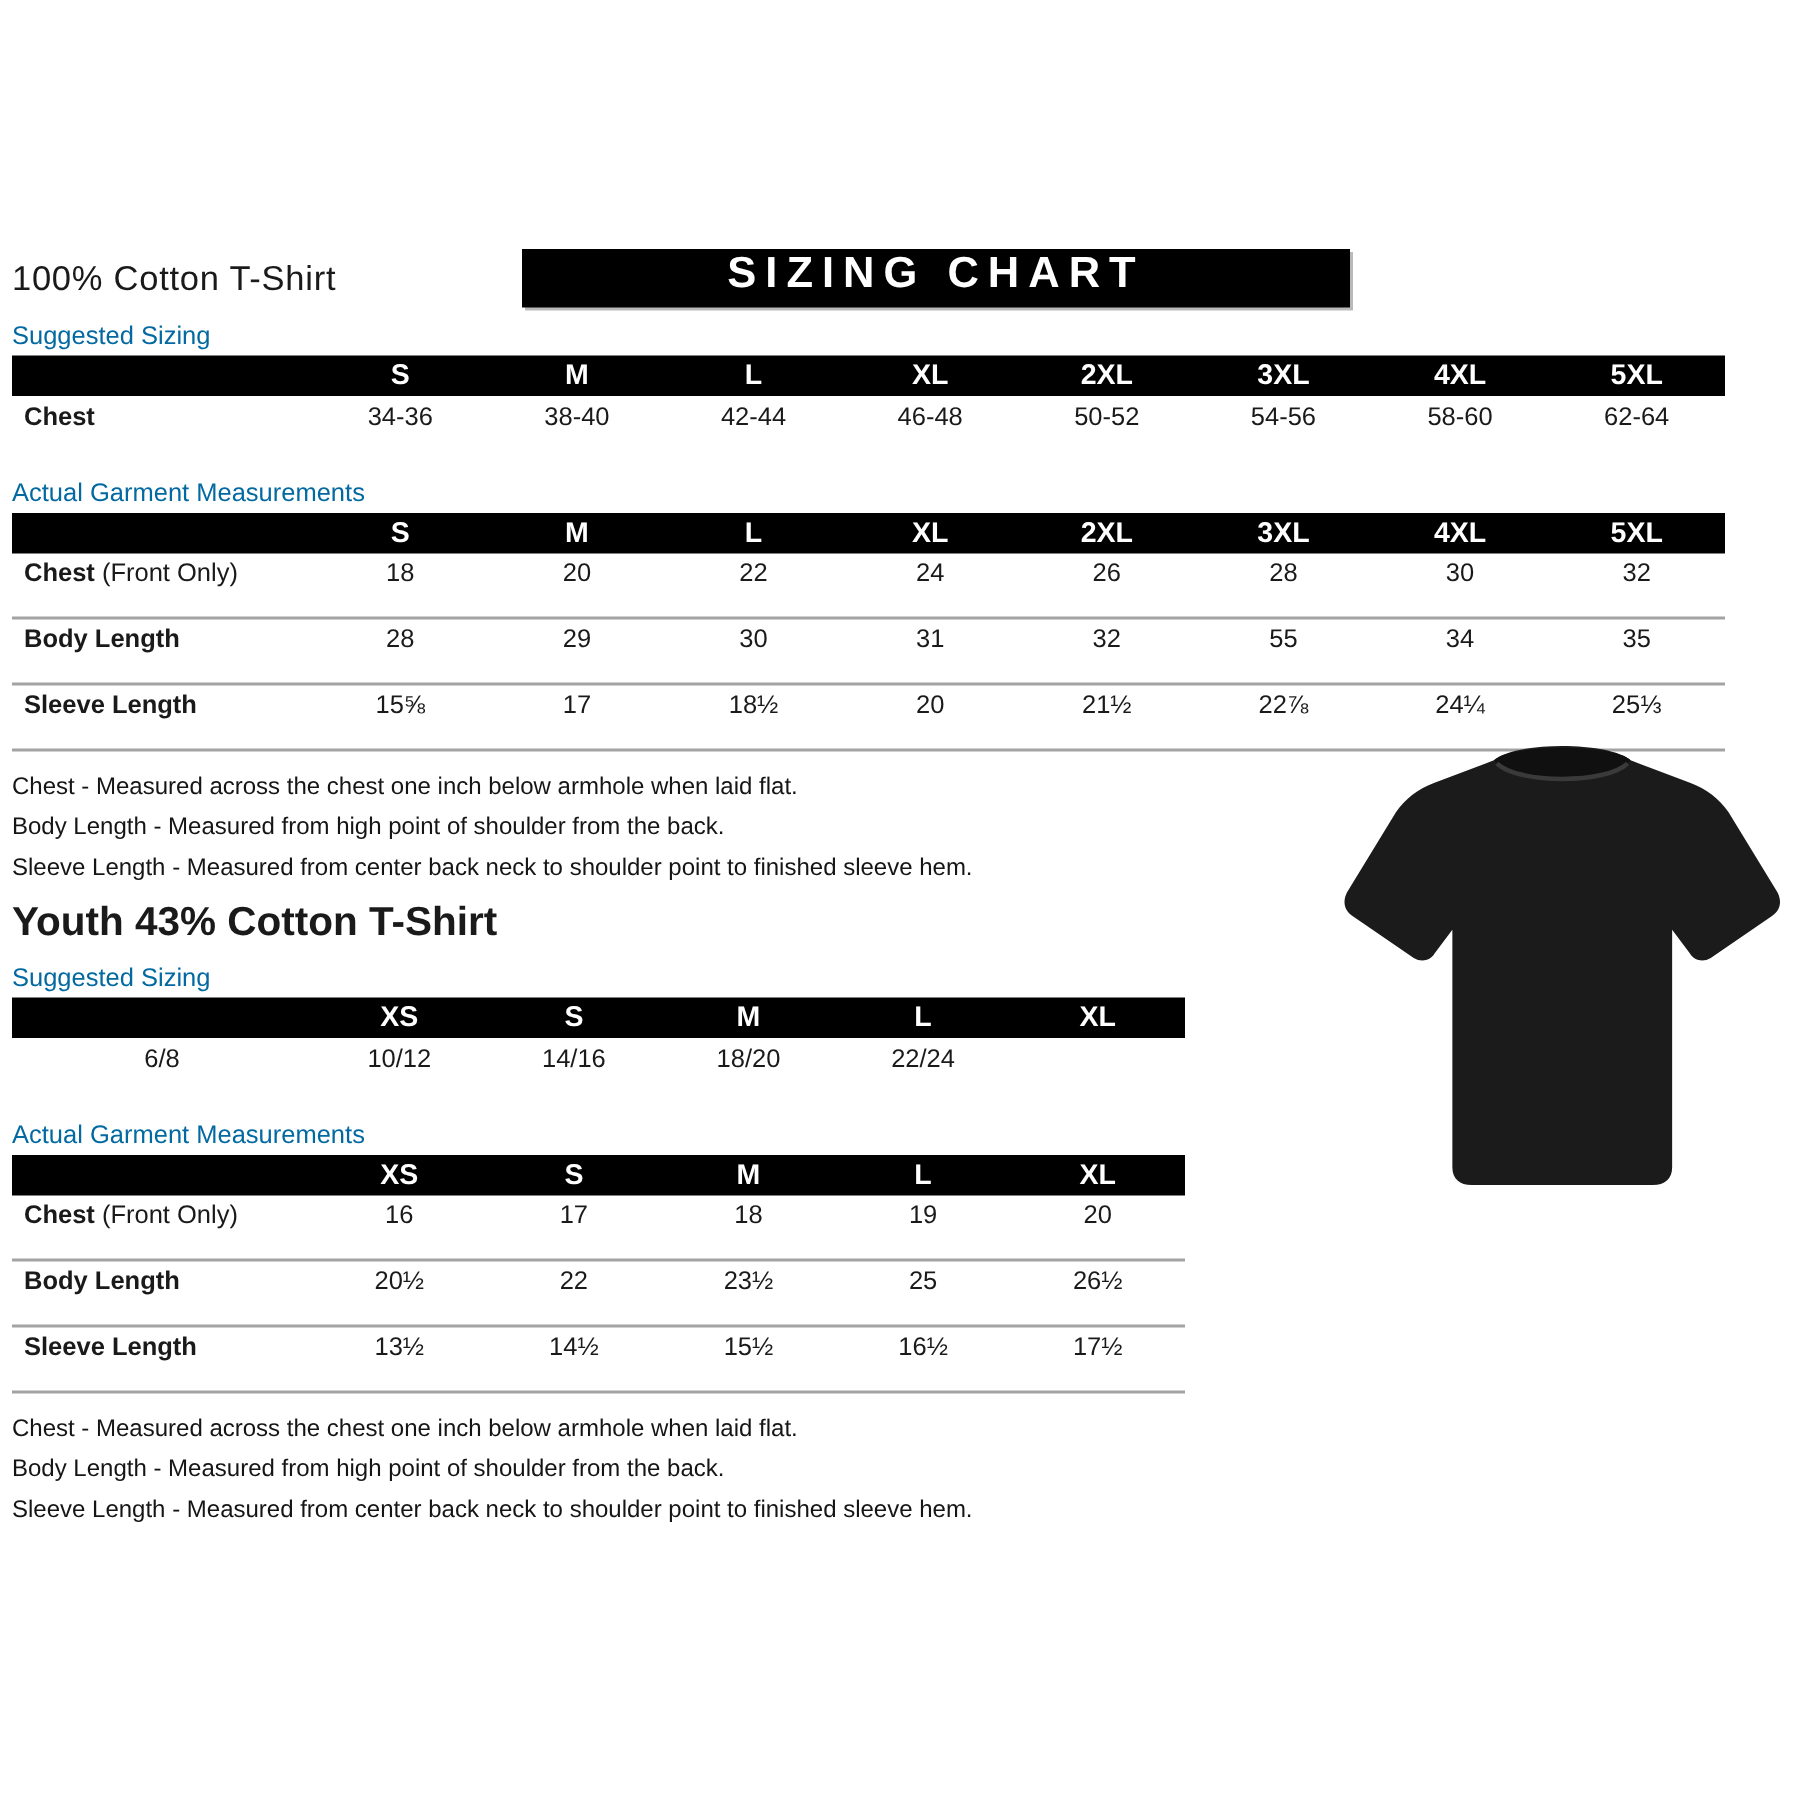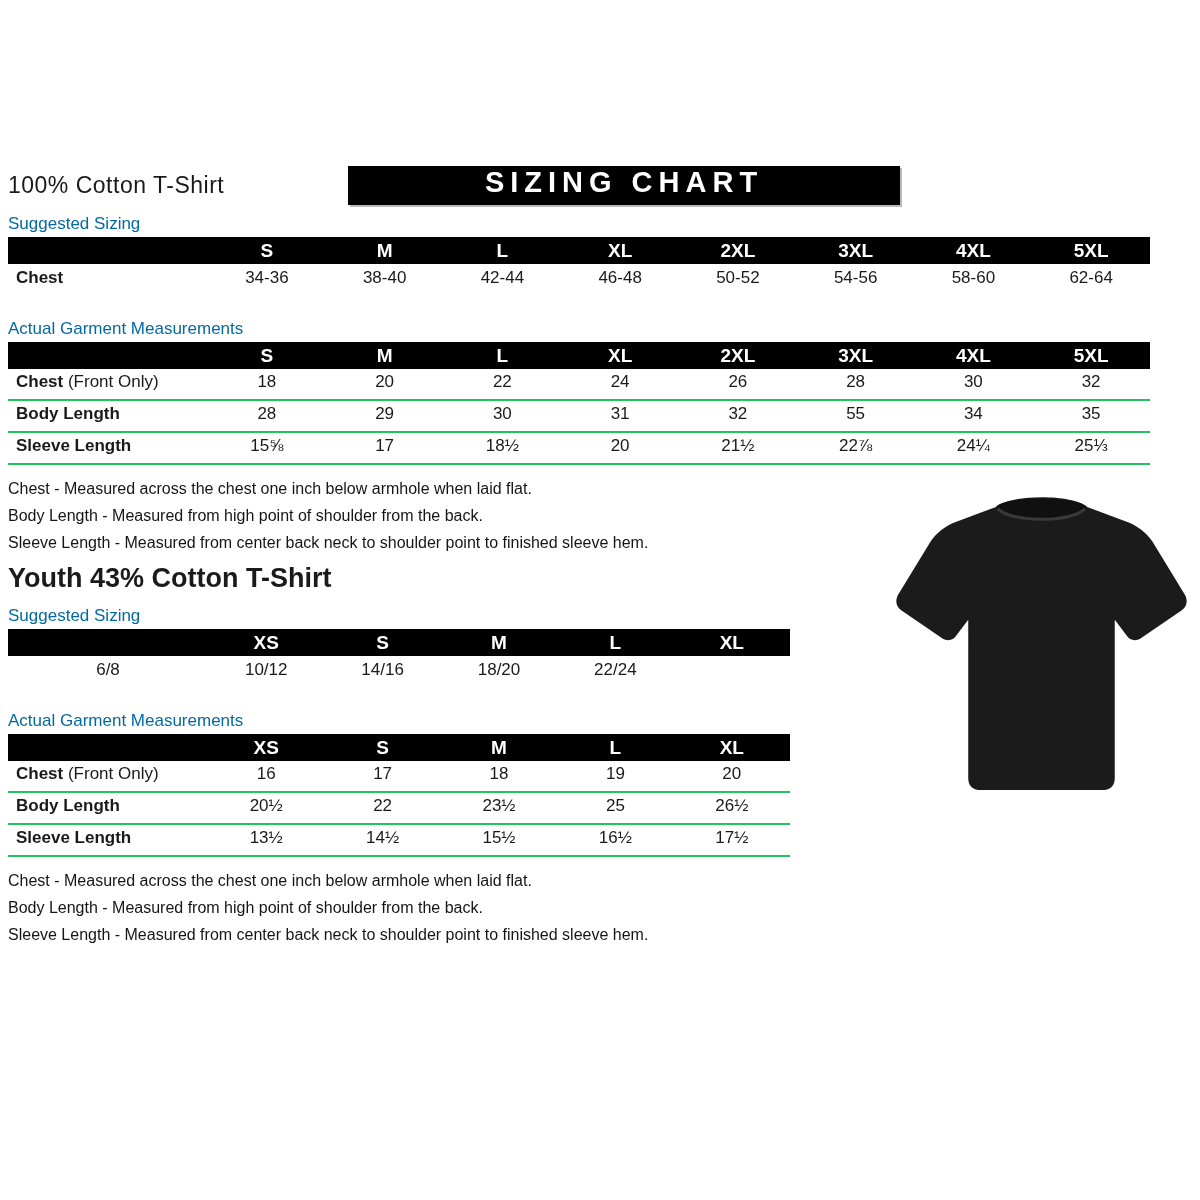--- a/index.html
+++ b/index.html
@@ -27,21 +27,21 @@
   .thead { background:#000; height:27px; }
   .thead .tcell { color:#fff; font-weight:700; font-size:19px; line-height:27px; text-align:center; }
   .thead .label-cell { text-align:left; }
 
   .tbody-row { height:29px; }
   .tbody-row .tcell { font-size:17px; line-height:28px; text-align:center; }
   .tbody-row .label-cell { text-align:left; padding-left:8px; }
   .lab-b { font-weight:700; }
   .lab-n { font-weight:400; }
 
-  .actual-table .tbody-row { height:32px; border-bottom:2px solid #22c55e; }
+  .actual-table .tbody-row { height:44px; border-bottom:2px solid #a3a3a3; }
   .actual-table .tbody-row .tcell { line-height:26px; }
 
   .notes { margin-top:16px; }
   .notes p { font-size:16px; line-height:16px; margin-bottom:11px; color:#151515; }
 
   h2.youth-title { margin-top:10px; font-size:27px; font-weight:700; line-height:32px; }
   .youth-gap { margin-top:12px; }
 
   .tshirt { position:absolute; left:893px; top:478px; width:297px; height:338px; }
   .tshirt svg { width:100%; height:100%; }

